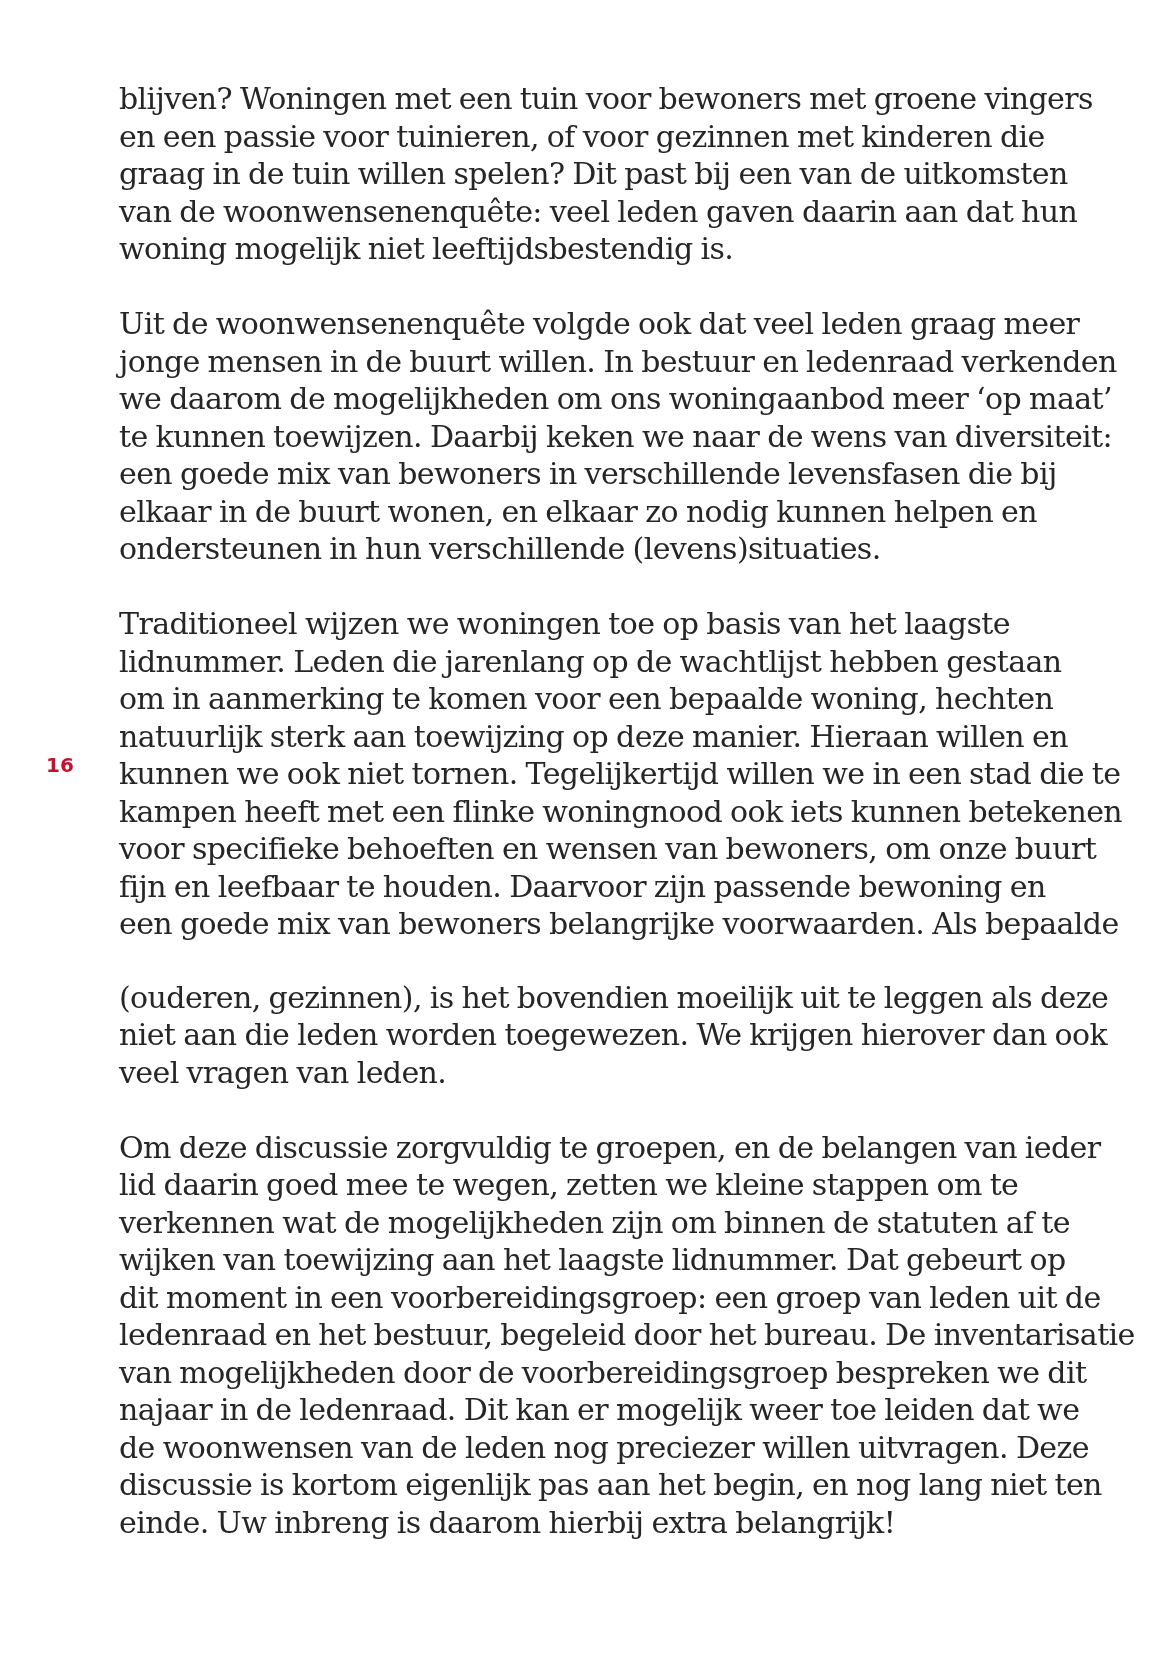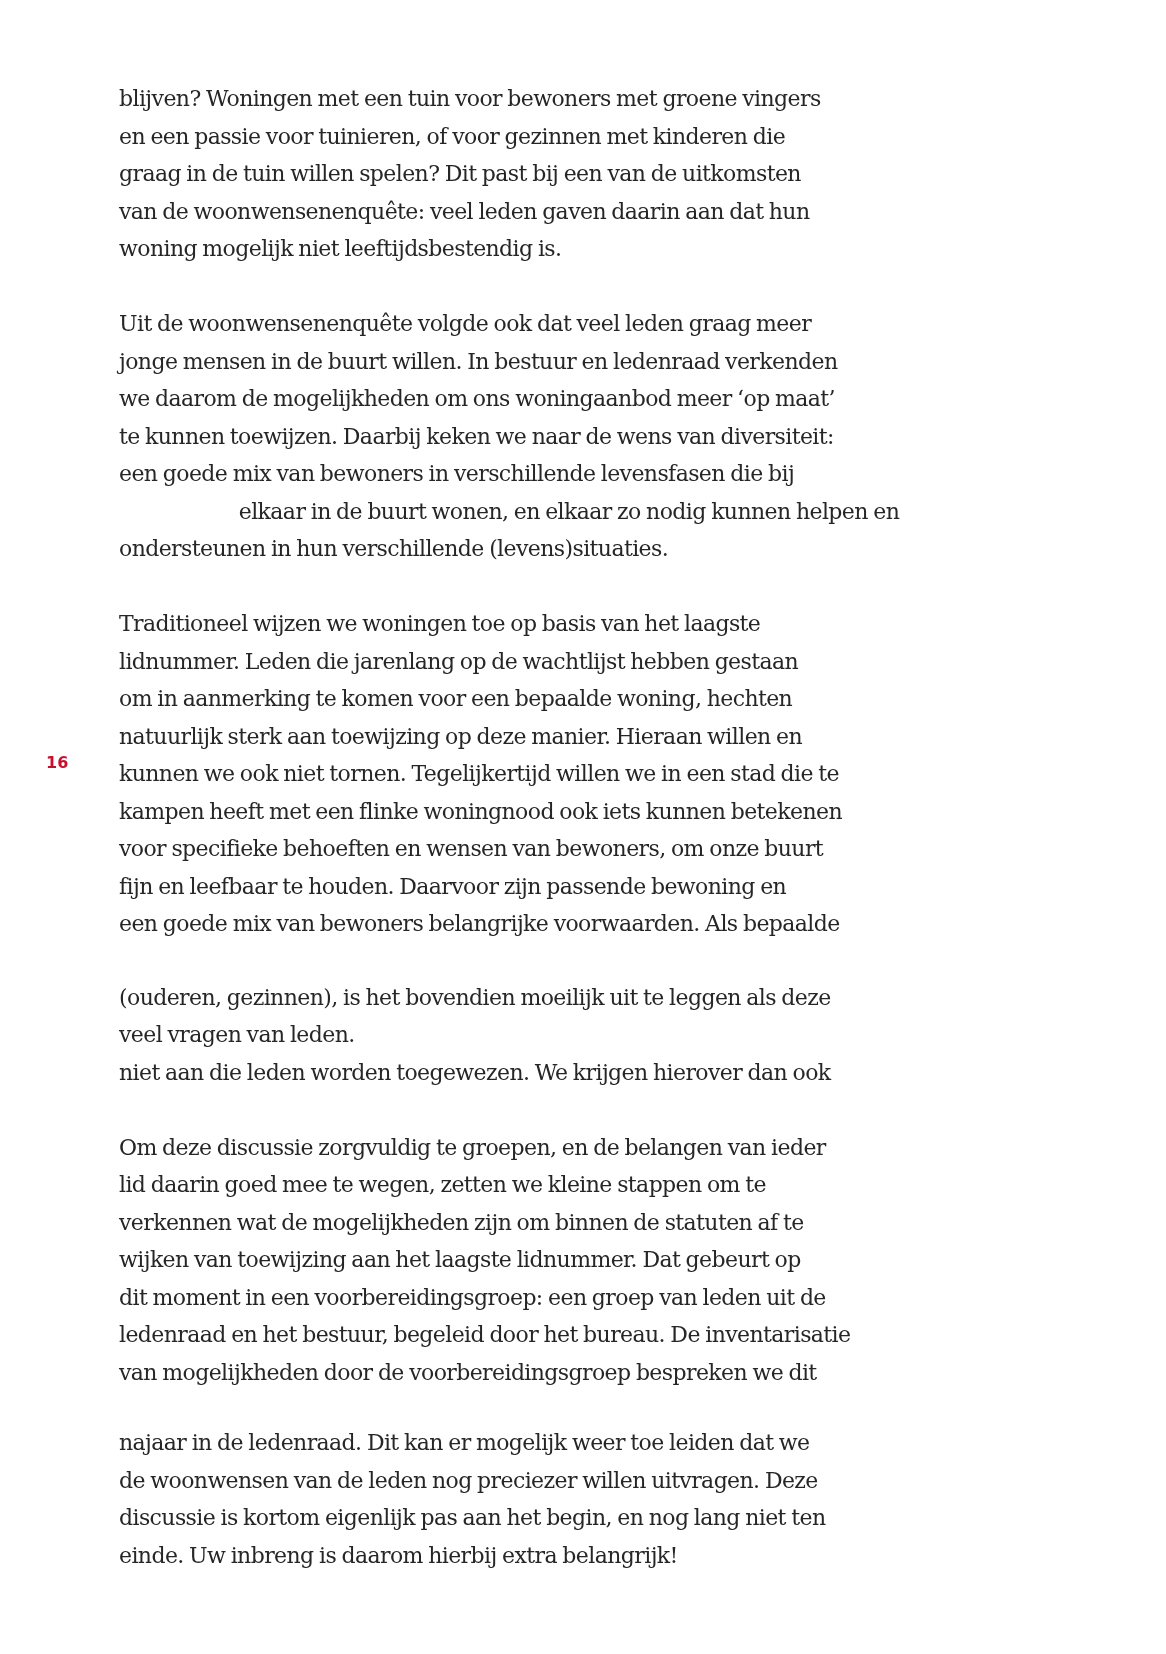--- a/index.html
+++ b/index.html
@@ -1,32 +1,32 @@
 <!DOCTYPE html>
 <html><head>
 <meta charset="utf-8">
 <style>
   html, body { margin:0; padding:0; background:#ffffff; }
   body { width:1166px; height:1654px; position:relative; overflow:hidden; }
   .page { position:absolute; left:0; top:0; width:1166px; height:1654px; background:#fff; }
   .text-block {
     position:absolute; left:119px; top:80px; width:900px;
     font-family: "DejaVu Serif", serif;
-    font-size: 22px;
+    font-size: 30px;
     line-height: 37.5px;
     color:#262626;
     letter-spacing:-0.6px;
     word-spacing:-1px;
   }
   .para { margin:0 0 37.5px 0; }
   .line { display:block; white-space:nowrap; }
   .page-number {
     position:absolute; left:46px; top:753px;
     font-family: "DejaVu Sans", sans-serif;
-    font-weight:bold; font-size:16px; color:#c8102e;
+    font-weight:bold; font-size:20px; color:#c8102e;
   }
 </style>
 </head>
 <body>
 
 <div class="page">
   <div class="page-number">16</div>
   <div class="text-block" id="text-block">
       <p class="para">
         <span class="line" style="display: block;">blijven? Woningen met een tuin voor bewoners met groene vingers</span>
@@ -48,30 +48,30 @@
         <span class="line" style="display: block;">Traditioneel wijzen we woningen toe op basis van het laagste</span>
         <span class="line" style="display: block;">lidnummer. Leden die jarenlang op de wachtlijst hebben gestaan</span>
         <span class="line" style="display: block;">om in aanmerking te komen voor een bepaalde woning, hechten</span>
         <span class="line" style="display: block;">natuurlijk sterk aan toewijzing op deze manier. Hieraan willen en</span>
         <span class="line" style="display: block;">kunnen we ook niet tornen. Tegelijkertijd willen we in een stad die te</span>
         <span class="line" style="display: block;">kampen heeft met een flinke woningnood ook iets kunnen betekenen</span>
         <span class="line" style="display: block;">voor specifieke behoeften en wensen van bewoners, om onze buurt</span>
         <span class="line" style="display: block;">fijn en leefbaar te houden. Daarvoor zijn passende bewoning en</span>
         <span class="line" style="display: block;">een goede mix van bewoners belangrijke voorwaarden. Als bepaalde</span>
         <span class="line" style="display: block; margin-top: 36px;">(ouderen, gezinnen), is het bovendien moeilijk uit te leggen als deze</span>
+        <span class="line" style="display: block;">niet aan die leden worden toegewezen. We krijgen hierover dan ook</span>
         <span class="line" style="display: block;">veel vragen van leden.</span>
-        <span class="line" style="display: block;">niet aan die leden worden toegewezen. We krijgen hierover dan ook</span>
       </p>
       <p class="para">
         <span class="line" style="display: block;">Om deze discussie zorgvuldig te groepen, en de belangen van ieder</span>
         <span class="line" style="display: block;">lid daarin goed mee te wegen, zetten we kleine stappen om te</span>
         <span class="line" style="display: block;">verkennen wat de mogelijkheden zijn om binnen de statuten af te</span>
         <span class="line" style="display: block;">wijken van toewijzing aan het laagste lidnummer. Dat gebeurt op</span>
         <span class="line" style="display: block;">dit moment in een voorbereidingsgroep: een groep van leden uit de</span>
         <span class="line" style="display: block;">ledenraad en het bestuur, begeleid door het bureau. De inventarisatie</span>
         <span class="line" style="display: block;">van mogelijkheden door de voorbereidingsgroep bespreken we dit</span>
-        <span class="line" style="display: block; margin-top: 33px;">najaar in de ledenraad. Dit kan er mogelijk weer toe leiden dat we</span>
+        <span class="line" style="display: block;">najaar in de ledenraad. Dit kan er mogelijk weer toe leiden dat we</span>
         <span class="line" style="display: block;">de woonwensen van de leden nog preciezer willen uitvragen. Deze</span>
         <span class="line" style="display: block;">discussie is kortom eigenlijk pas aan het begin, en nog lang niet ten</span>
         <span class="line" style="display: block;">einde. Uw inbreng is daarom hierbij extra belangrijk!</span>
       </p>
     </div>
 </div>
 
 </body></html>

